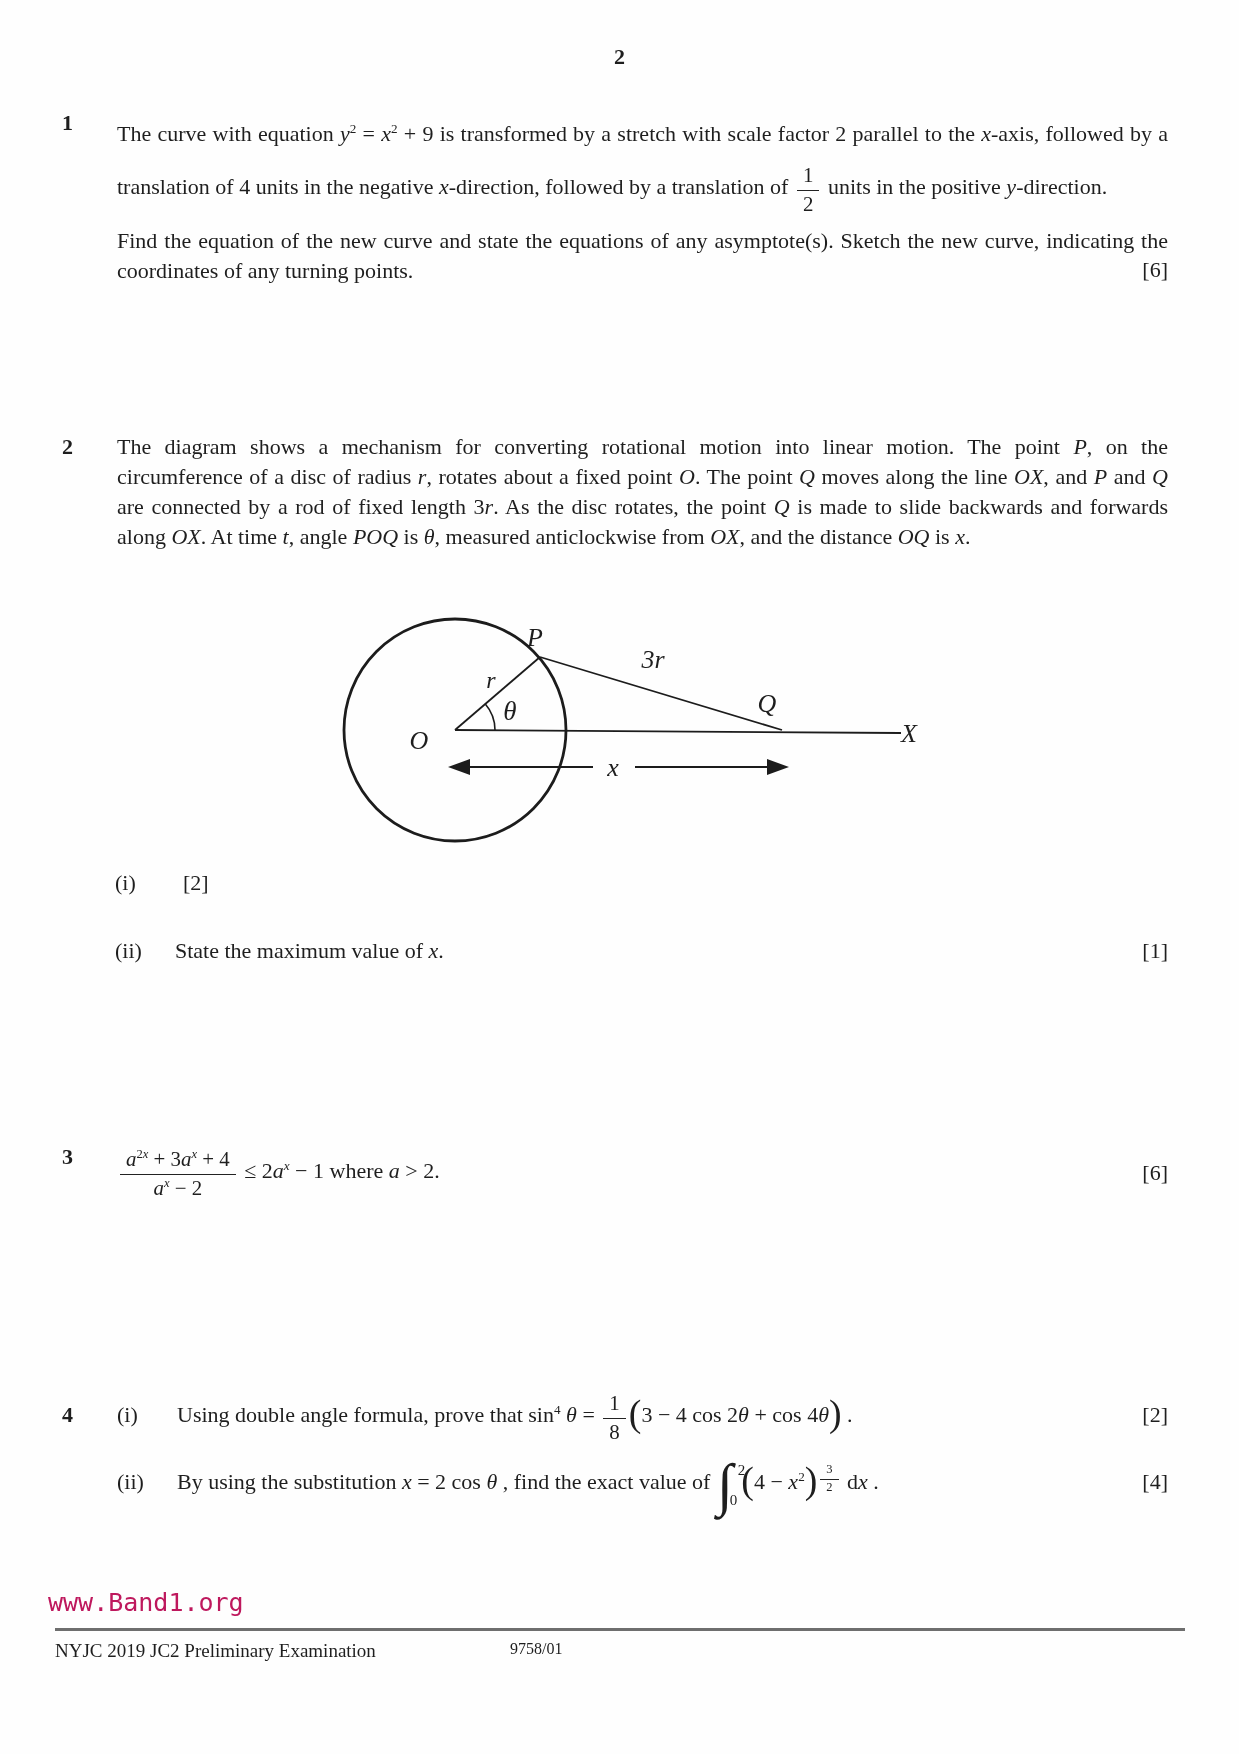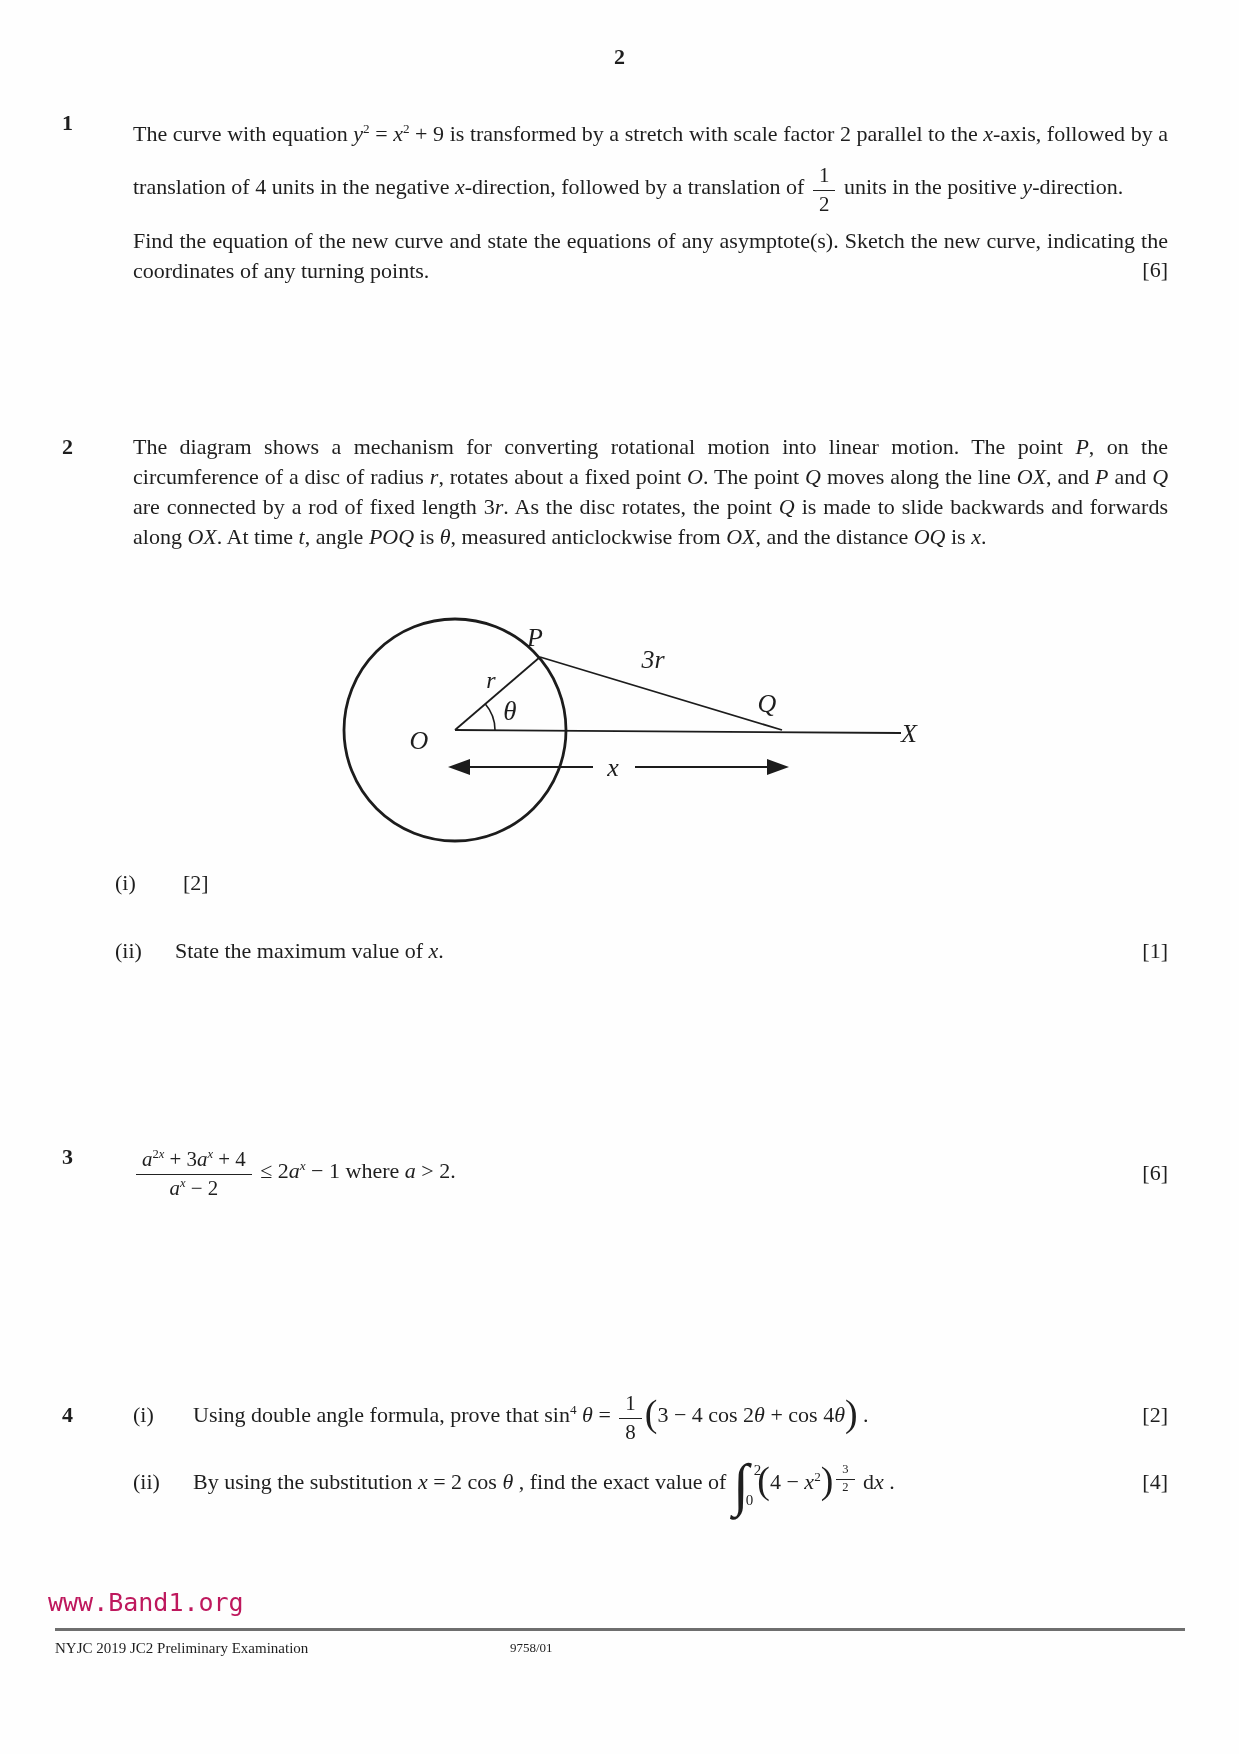--- a/index.html
+++ b/index.html
@@ -10,21 +10,21 @@
     font-family:"Liberation Serif","DejaVu Serif",serif;
     font-size:22px; color:#1e1e1e;
   }
   .sheet { position:relative; width:1239px; height:1754px; overflow:hidden; background:#fefefe; }
 
   .page-number { position:absolute; top:44px; left:0; width:1239px; text-align:center; font-weight:bold; font-size:22px; }
 
   .question { position:absolute; left:62px; width:1106px; }
   .qnum { position:absolute; left:0; top:2px; font-weight:bold; }
   .qnum.low { top:14px; }
-  .qbody { margin-left:71px; position:relative; }
+  .qbody { margin-left:55px; position:relative; }
 
   .para { margin:0; }
   .just { text-align:justify; }
   .jl   { text-align:justify; text-align-last:justify; }
   .lh50 { line-height:52px; }
   .lh30 { line-height:30px; }
   .rel  { position:relative; }
 
   .marks { white-space:nowrap; }
   .marks.abs-bot { position:absolute; right:0; bottom:1px; }
@@ -57,22 +57,22 @@
   .ihi { transform:translateX(5px); }
   .ilo { transform:translateX(-3px); }
 
   
   .diagram { position:absolute; left:295px; top:602px; width:645px; height:285px; }
   .diagram svg { display:block; width:100%; height:100%; }
   .dlabel { font-family:"Liberation Serif","DejaVu Serif",serif; font-style:italic; fill:#1e1e1e; }
 
   
   .footer-rule { position:absolute; left:55px; right:54px; top:1628px; height:3px; background:#6e6e6e; }
-  .footer-left { position:absolute; left:55px; top:1640px; font-size:15px; }
-  .footer-paper { position:absolute; left:510px; top:1640px; font-size:13px;text-align:center; }
+  .footer-left { position:absolute; left:55px; top:1640px; font-size:19px; }
+  .footer-paper { position:absolute; left:510px; top:1640px; font-size:16px;text-align:center; }
   .watermark { position:absolute; left:48px; top:1588px; font-family:"DejaVu Sans Mono","Liberation Mono",monospace; font-size:25px; color:#be185d; }
 </style>
 </head>
 <body>
 
 <div class="sheet">
 
   <div class="page-number">2</div>
 
   <section class="question" style="top:108px">

